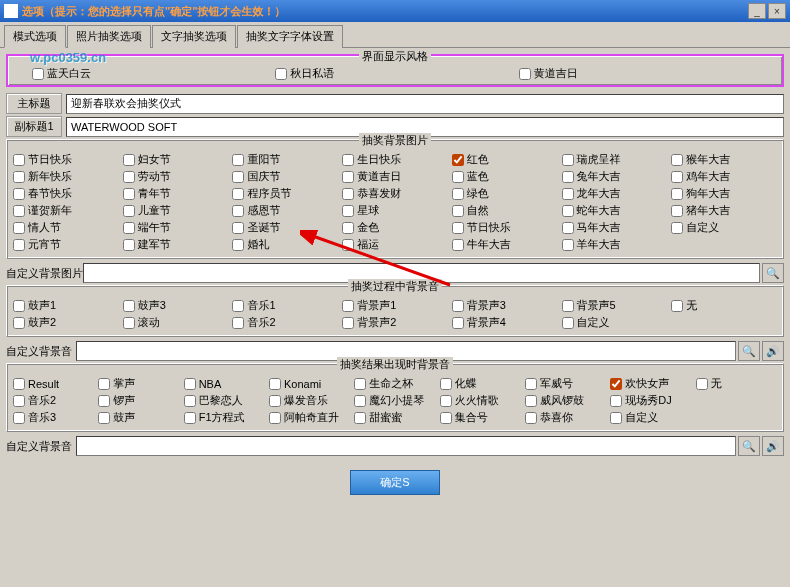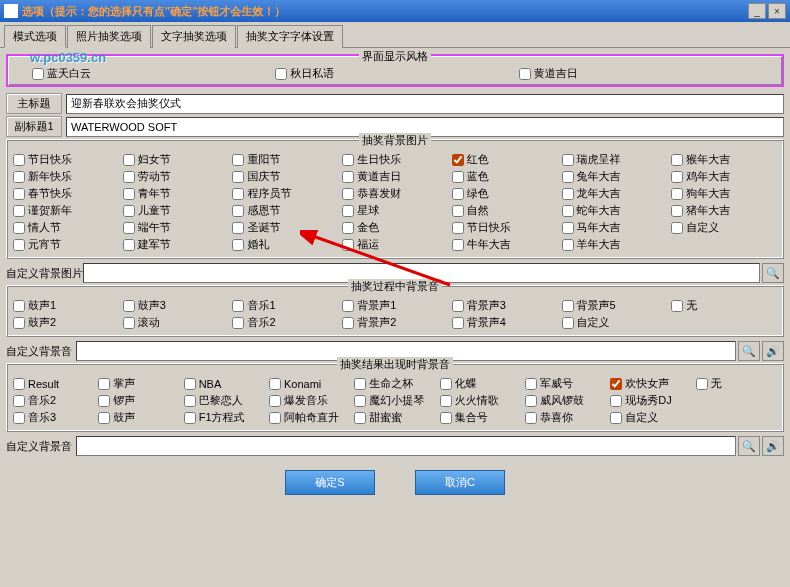--- a/index.html
+++ b/index.html
@@ -429,21 +429,20 @@
   <div class="row">
       <span style="margin-right:4px">自定义背景音</span>
       <input class="txtinput" style="">
       <div class="iconbtn">🔍</div>
       <div class="iconbtn">🔊</div>
     </div>
 </div>
 
 <div class="btnbar">
   <div class="btn">确定S</div>
-  <div class="btn">取消C</div>
 </div>
 
 <div class="watermark">w.pc0359.cn</div>
 
 <svg class="arrow">
     <defs>
       <marker id="ah" markerWidth="10" markerHeight="10" refX="2" refY="3" orient="auto">
         <path d="M0,0 L0,6 L8,3 z" fill="#e00000"></path>
       </marker>
     </defs>

